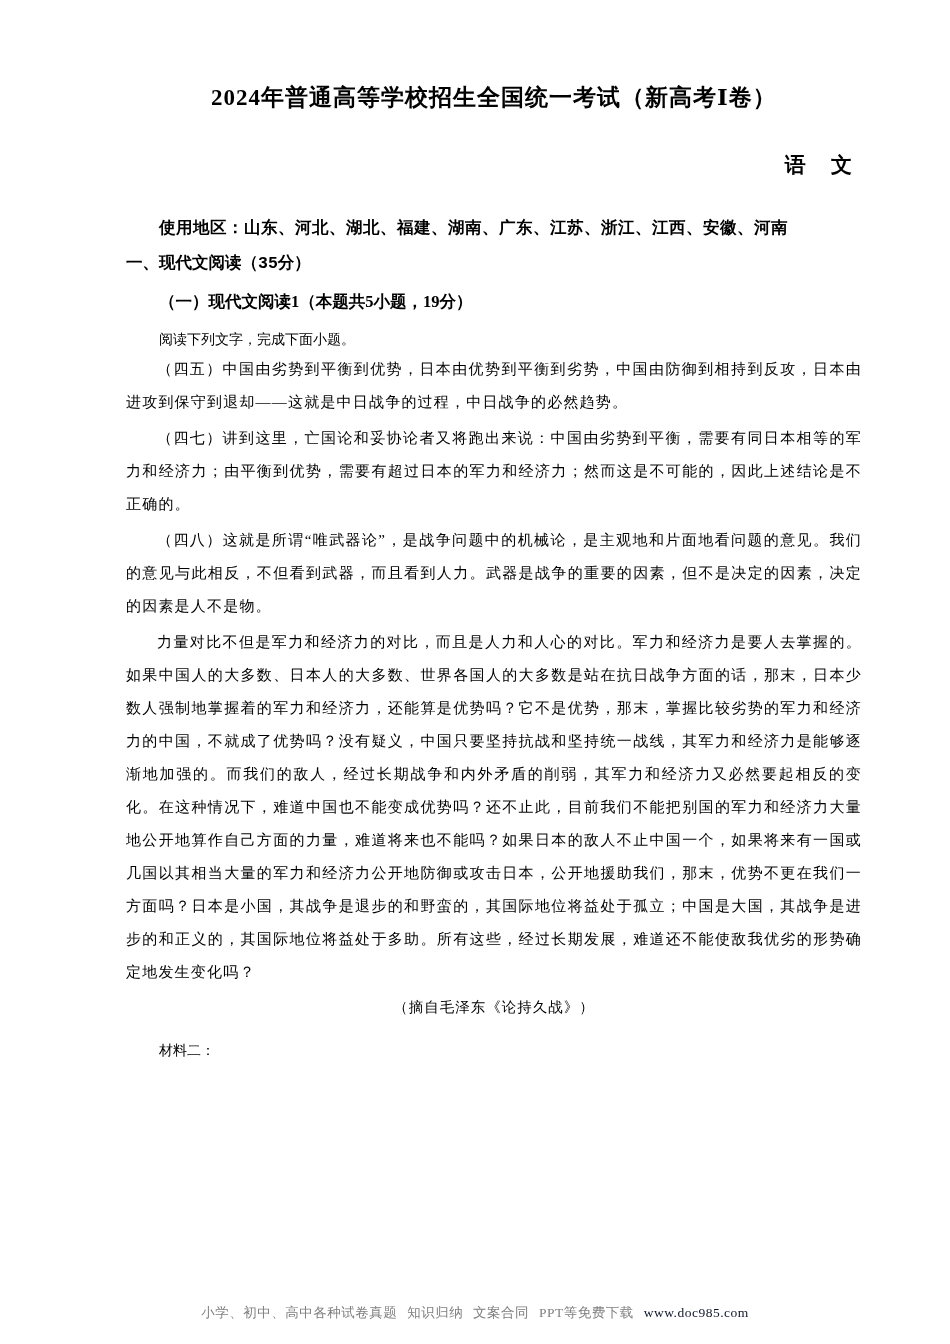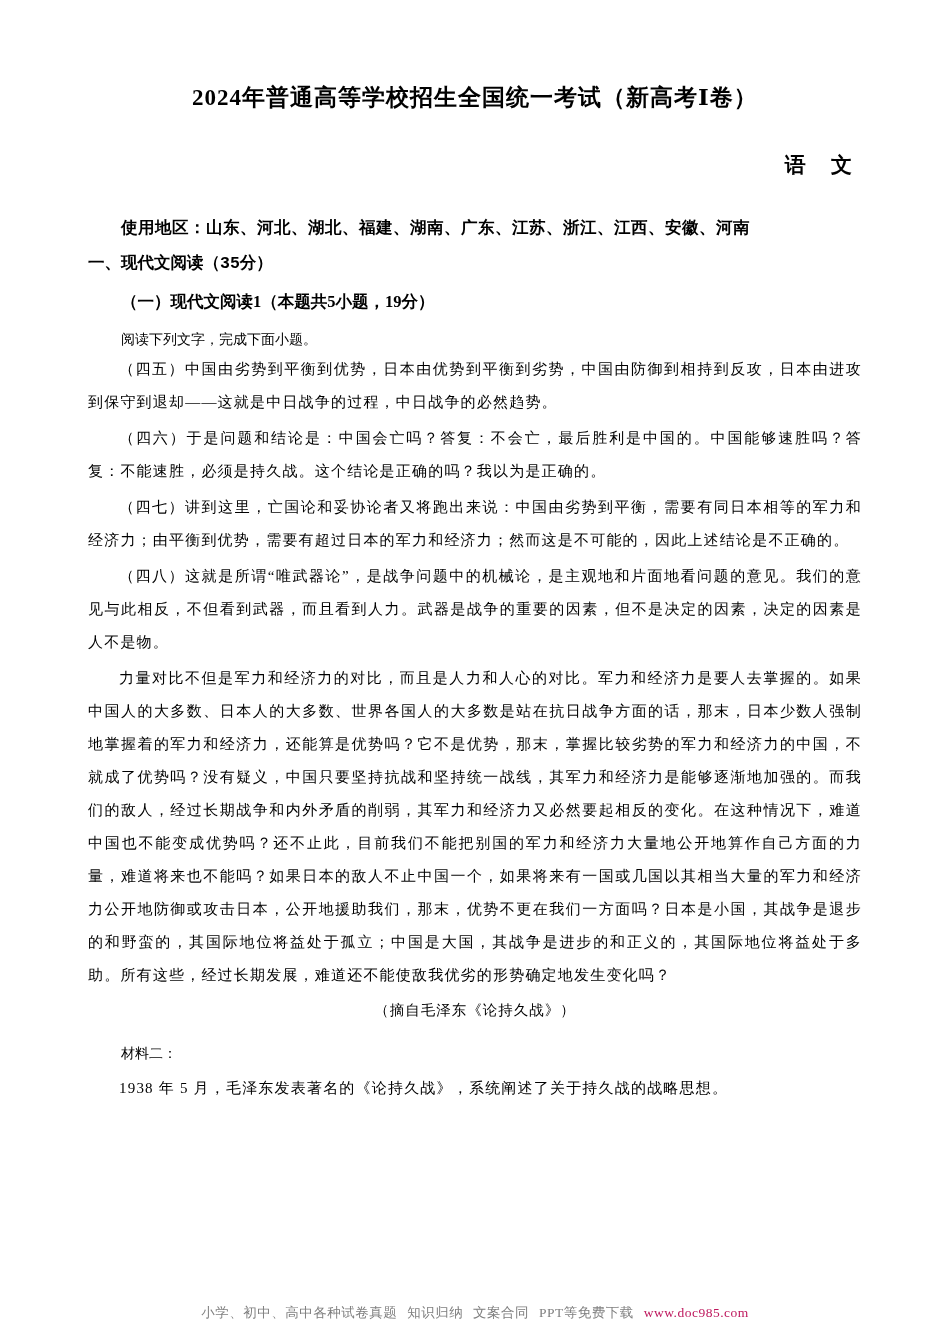--- a/index.html
+++ b/index.html
@@ -7,20 +7,21 @@
   body {
     width: 950px;
     height: 1344px;
     position: relative;
     overflow: hidden;
     color: #000000;
     font-family: "Liberation Serif", "DejaVu Serif", serif;
   }
   .page {
     padding: 82px 88px 0 88px;
+    margin-left: 38px;
   }
   .doc-title {
     font-size: 23px;
     font-weight: bold;
     text-align: center;
     line-height: 1.35;
     letter-spacing: 1px;
   }
   .subject-title {
     font-size: 21px;
@@ -87,21 +88,21 @@
     bottom: 22px;
     left: 0;
     width: 100%;
     text-align: center;
     font-size: 13.5px;
     color: #7f7f7f;
     letter-spacing: 0.5px;
   }
   .footer-services { word-spacing: 6px; }
   .footer-url {
-    color: #be185d;
+    color: #0f172a;
     margin-left: 10px;
     text-decoration: none;
     cursor: pointer;
   }
 </style>
 </head>
 <body>
 
 <div class="page">
 
@@ -113,31 +114,29 @@
 
   <p class="section-heading">一、现代文阅读（35分）</p>
 
   <p class="subsection-heading">（一）现代文阅读1（本题共5小题，19分）</p>
 
   <p class="instruction">阅读下列文字，完成下面小题。</p>
 
 
   <p class="body-para">（四五）中国由劣势到平衡到优势，日本由优势到平衡到劣势，中国由防御到相持到反攻，日本由进攻到保守到退却——这就是中日战争的过程，中日战争的必然趋势。</p>
 
-  <p class="body-para">（四六）于是问题和结论是：中国会亡吗？答复：不会亡，最后胜利是中国的。中国能够速胜吗？答复：不能速胜，必须是持久战。这个结论是正确的吗？我以为是正确的。</p>
 
   <p class="body-para">（四七）讲到这里，亡国论和妥协论者又将跑出来说：中国由劣势到平衡，需要有同日本相等的军力和经济力；由平衡到优势，需要有超过日本的军力和经济力；然而这是不可能的，因此上述结论是不正确的。</p>
 
   <p class="body-para">（四八）这就是所谓“唯武器论”，是战争问题中的机械论，是主观地和片面地看问题的意见。我们的意见与此相反，不但看到武器，而且看到人力。武器是战争的重要的因素，但不是决定的因素，决定的因素是人不是物。</p>
 
   <p class="body-para">力量对比不但是军力和经济力的对比，而且是人力和人心的对比。军力和经济力是要人去掌握的。如果中国人的大多数、日本人的大多数、世界各国人的大多数是站在抗日战争方面的话，那末，日本少数人强制地掌握着的军力和经济力，还能算是优势吗？它不是优势，那末，掌握比较劣势的军力和经济力的中国，不就成了优势吗？没有疑义，中国只要坚持抗战和坚持统一战线，其军力和经济力是能够逐渐地加强的。而我们的敌人，经过长期战争和内外矛盾的削弱，其军力和经济力又必然要起相反的变化。在这种情况下，难道中国也不能变成优势吗？还不止此，目前我们不能把别国的军力和经济力大量地公开地算作自己方面的力量，难道将来也不能吗？如果日本的敌人不止中国一个，如果将来有一国或几国以其相当大量的军力和经济力公开地防御或攻击日本，公开地援助我们，那末，优势不更在我们一方面吗？日本是小国，其战争是退步的和野蛮的，其国际地位将益处于孤立；中国是大国，其战争是进步的和正义的，其国际地位将益处于多助。所有这些，经过长期发展，难道还不能使敌我优劣的形势确定地发生变化吗？</p>
 
   <p class="attribution">（摘自毛泽东《论持久战》）</p>
 
   <p class="material-label second">材料二：</p>
 
-  <p class="body-para">1938 年 5 月，毛泽东发表著名的《论持久战》，系统阐述了关于持久战的战略思想。</p>
 
 </div>
 
 <div class="footer">
   <span class="footer-services">小学、初中、高中各种试卷真题 知识归纳 文案合同 PPT等免费下载</span><a class="footer-url">www.doc985.com</a>
 </div>
 
 </body></html>

